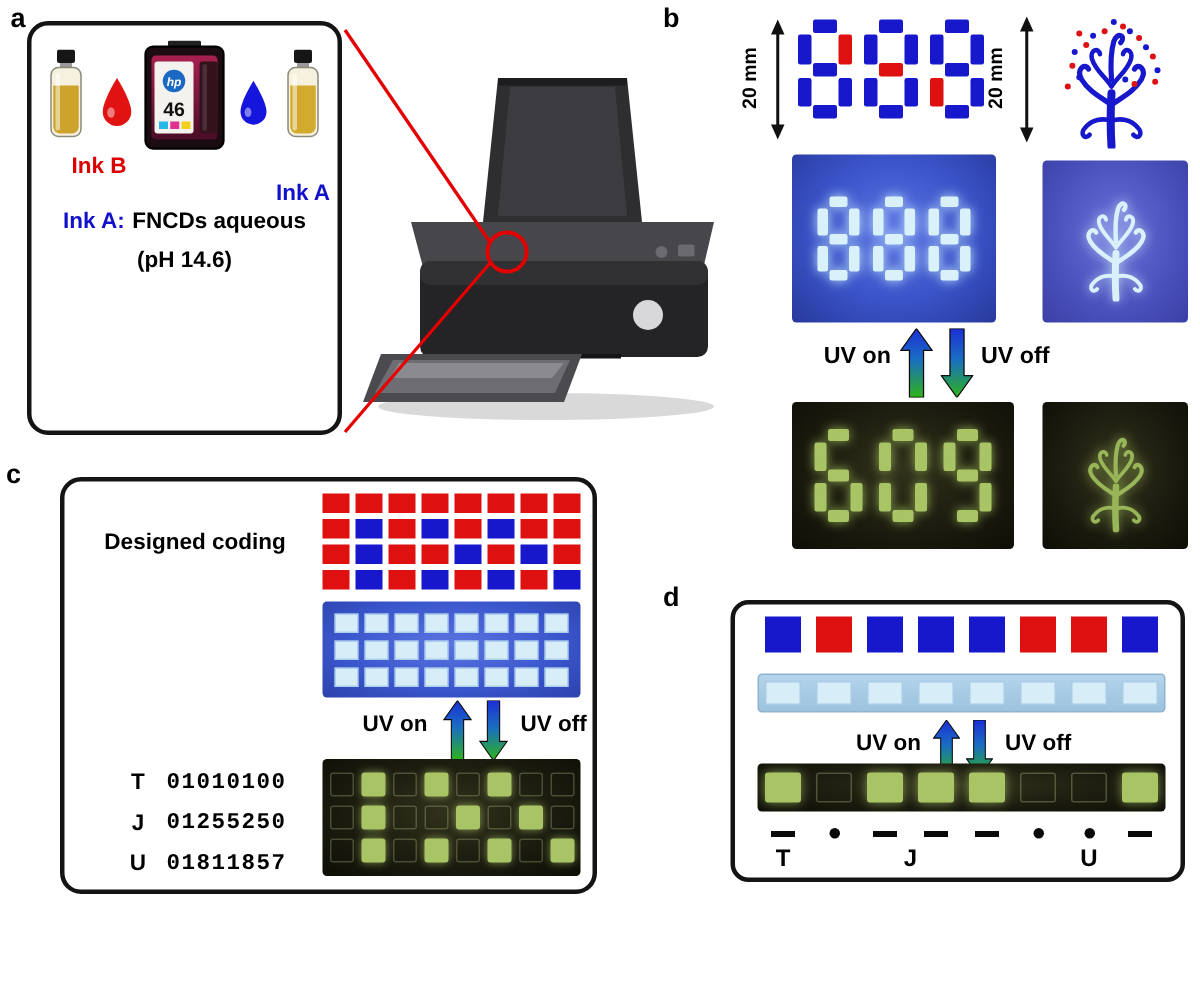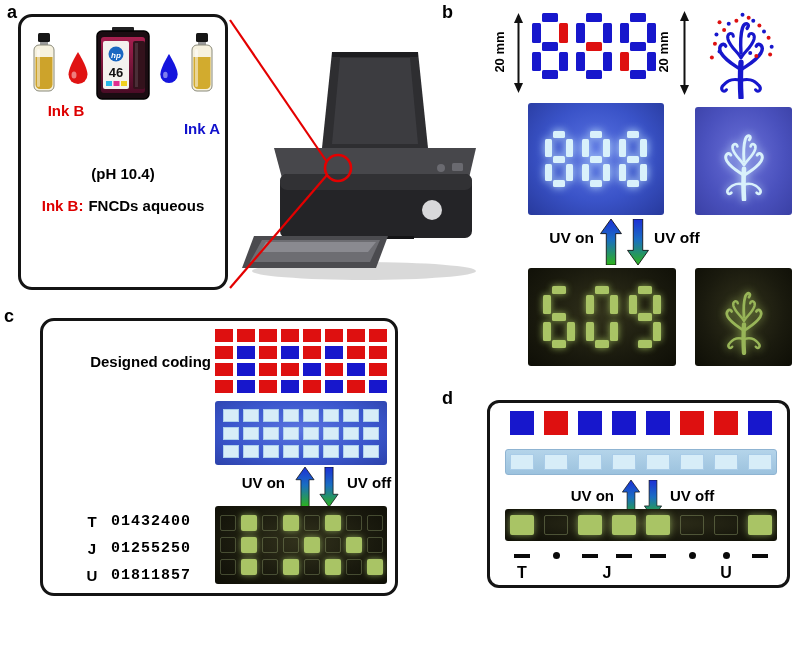--- a/index.html
+++ b/index.html
@@ -119,24 +119,24 @@
     </svg>
     <svg class="abs" style="left:168px;top:16px" width="26" height="60" viewBox="0 0 26 60">
       <rect x="7" y="0" width="12" height="9" rx="1.5" fill="#161616"></rect>
       <rect x="9" y="9" width="8" height="3" fill="#9a9a9a"></rect>
       <rect x="3" y="12" width="20" height="46" rx="5" fill="#f6f1de" stroke="#8a8a7a" stroke-width="1"></rect>
       <path d="M4.5 24 h17 v27.5 a4.5 4.5 0 0 1 -4.5 4.5 h-8 a4.5 4.5 0 0 1 -4.5 -4.5 Z" fill="#d2ab2e"></path>
       <rect x="6" y="16" width="3" height="38" rx="1.5" fill="rgba(255,255,255,0.5)"></rect>
     </svg>
     <div class="inkname red" style="left:14px;top:85px;width:62px">Ink B</div>
     <div class="inkname blue" style="left:150px;top:103px;width:62px">Ink A</div>
-    <div class="inkline" style="top:148px">(pH 10.4)</div>
-    <div class="inkline" style="top:180px">
-      <span class="red pref">Ink B:</span><span>FNCDs aqueous</span>
-    </div>
+    <div class="inkline" style="top:122px">
+      <span class="blue pref">Ink A:</span><span>FNCDs aqueous</span>
+    </div>
+    <div class="inkline" style="top:148px">(pH 14.6)</div>
   </div>
 
   <svg class="abs" style="left:236px;top:46px" width="252" height="240" viewBox="0 0 252 240">
     <ellipse cx="128" cy="225" rx="112" ry="9" fill="rgba(0,0,0,0.15)"></ellipse>
     <polygon points="96,6 182,6 192,102 86,102" fill="#2e2e31"></polygon>
     <polygon points="104,12 174,12 182,98 96,98" fill="#3c3c40"></polygon>
     <rect x="96" y="6" width="86" height="5" fill="#1d1d20"></rect>
     <polygon points="38,102 240,102 233,132 46,132" fill="#47474b"></polygon>
     <rect x="44" y="128" width="192" height="64" rx="7" fill="#242427"></rect>
     <rect x="44" y="128" width="192" height="16" rx="7" fill="#313134"></rect>
@@ -280,21 +280,21 @@
       </div>
   </div>
   <div class="photo darkbg" style="left:695px;top:268px;width:97px;height:98px">
     <svg width="62" height="76" viewBox="0 0 100 120" style="color:#98b558;filter:drop-shadow(0 0 4px rgba(180,215,100,0.7))">
         <use href="#tree-shape"></use>
       </svg>
   </div>
 
   <div class="plabel" style="left:4px;top:306px">c</div>
   <div class="box" style="left:40px;top:318px;width:358px;height:278px">
-    <div class="abs" style="left:6px;top:32px;width:162px;text-align:right;font-weight:bold;font-size:15px">Designed coding</div>
+    <div class="abs" style="left:6px;top:32px;width:162px;text-align:center;font-weight:bold;font-size:15px">Designed coding</div>
     <div class="abs" id="c-design-grid" style="left: 172px; top: 8px; display: grid; grid-template-columns: repeat(8, 18px); grid-auto-rows: 13px; gap: 4px;">
         <div style="background: rgb(222, 16, 16);"></div>
         <div style="background: rgb(222, 16, 16);"></div>
         <div style="background: rgb(222, 16, 16);"></div>
         <div style="background: rgb(222, 16, 16);"></div>
         <div style="background: rgb(222, 16, 16);"></div>
         <div style="background: rgb(222, 16, 16);"></div>
         <div style="background: rgb(222, 16, 16);"></div>
         <div style="background: rgb(222, 16, 16);"></div>
         <div style="background: rgb(222, 16, 16);"></div>
@@ -356,21 +356,21 @@
     <svg class="abs" style="left:252px;top:146px" width="20" height="40" viewBox="0 0 20 44">
         <use href="#arrow-up-shape"></use>
       </svg>
     <svg class="abs" style="left:276px;top:146px" width="20" height="40" viewBox="0 0 20 44">
         <use href="#arrow-down-shape"></use>
       </svg>
     <div class="uvlabel" style="left:304px;top:153px;font-size:15px">UV off</div>
 
     <div class="codeline" style="left:40px;top:192px">
       <span class="code-letter">T</span>
-      <span class="code-bits">01432400</span>
+      <span class="code-bits">01010100</span>
     </div>
     <div class="codeline" style="left:40px;top:219px">
       <span class="code-letter">J</span>
       <span class="code-bits">01255250</span>
     </div>
     <div class="codeline" style="left:40px;top:246px">
       <span class="code-letter">U</span>
       <span class="code-bits">01811857</span>
     </div>
     <div class="photo darkbg" style="left:172px;top:185px;width:172px;height:78px">

